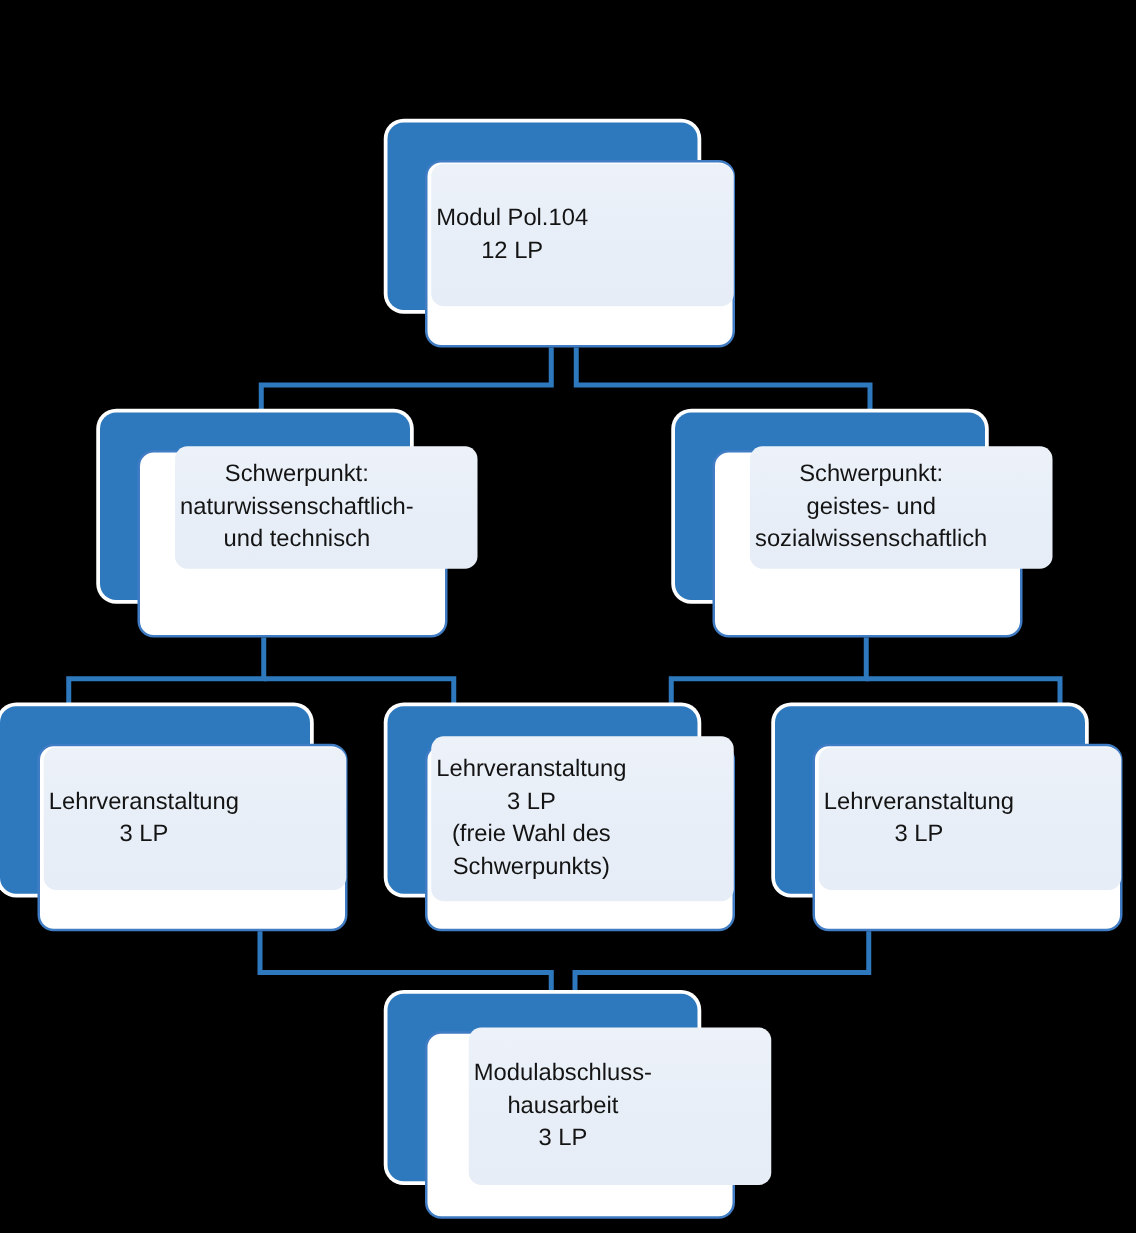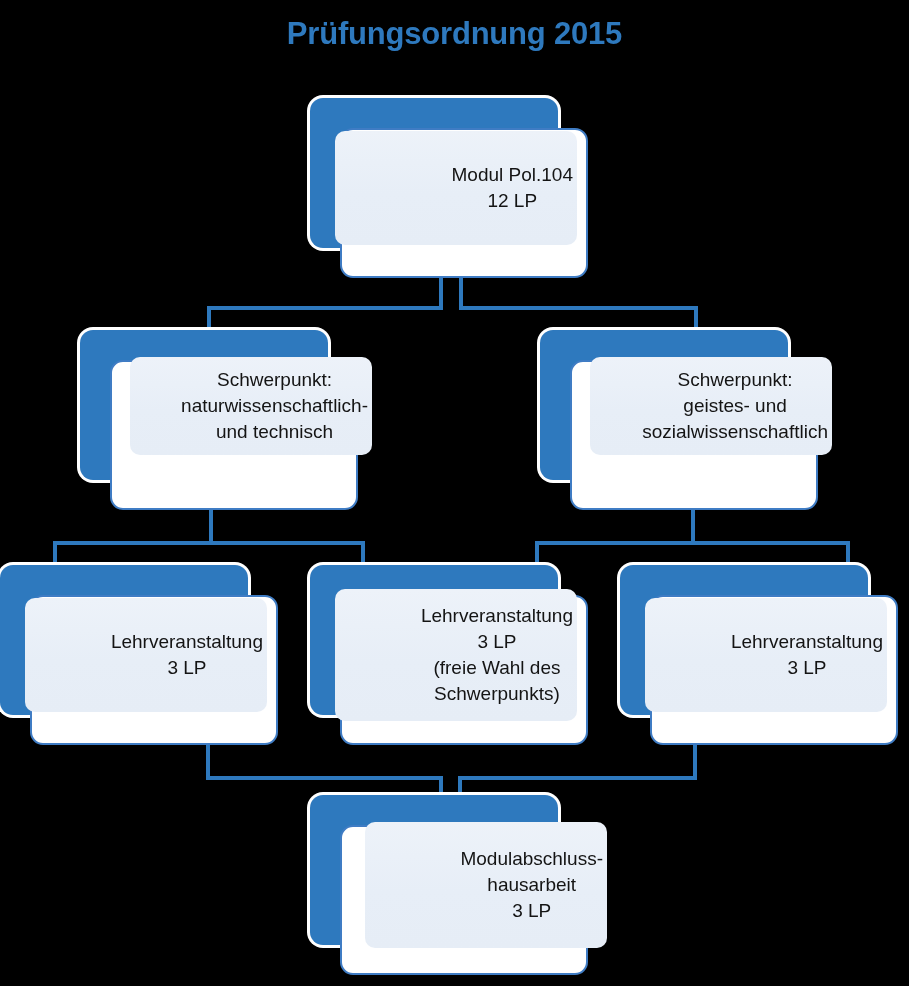--- a/index.html
+++ b/index.html
@@ -64,29 +64,29 @@
     width: 248px;
     height: 150px;
     background: #ffffff;
     border: 2px solid #3F7CC4;
     border-radius: 13px;
     box-sizing: border-box;
   }
   
   .node .panel {
     position: absolute;
-    left: 25px;
+    left: 35px;
     top: 33px;
     width: 242px;
     height: 114px;
     border-radius: 10px;
     background: linear-gradient(180deg, #EDF2F9 0%, #E7EEF7 55%, #E6EDF6 100%);
     display: flex;
     align-items: center;
-    justify-content: flex-end;
+    justify-content: flex-start;
     box-sizing: border-box;
   }
   .node .label {
     font-size: 19px;
     line-height: 26px;
     color: #141414;
     text-align: center;
     white-space: pre-line;
     padding: 0 4px;
   }
@@ -104,21 +104,20 @@
   #node-lv-mid .panel { height: 132px; top: 24px; }
   #node-hausarbeit .panel { height: 126px; top: 27px; margin-left: 30px; }
   #node-sp-nat .panel,
   #node-sp-geist .panel { height: 98px; top: 27px; margin-left: 25px; }
 </style>
 </head>
 <body>
 
 <div id="stage">
 
-  <div id="diagram-title">Prüfungsordnung 2015</div>
 
   <svg id="connectors" viewBox="0 0 909 986" width="909" height="986" aria-hidden="true">
     <g fill="none" stroke="#2E79BE" stroke-width="4" stroke-linecap="butt" stroke-linejoin="miter">
 
       <path d="M441,278 L441,308 L209,308 L209,332"></path>
 
       <path d="M461,278 L461,308 L696,308 L696,332"></path>
 
       <path d="M211,510 L211,543 L55,543 L55,568"></path>
       <path d="M211,543 L363,543 L363,568"></path>

